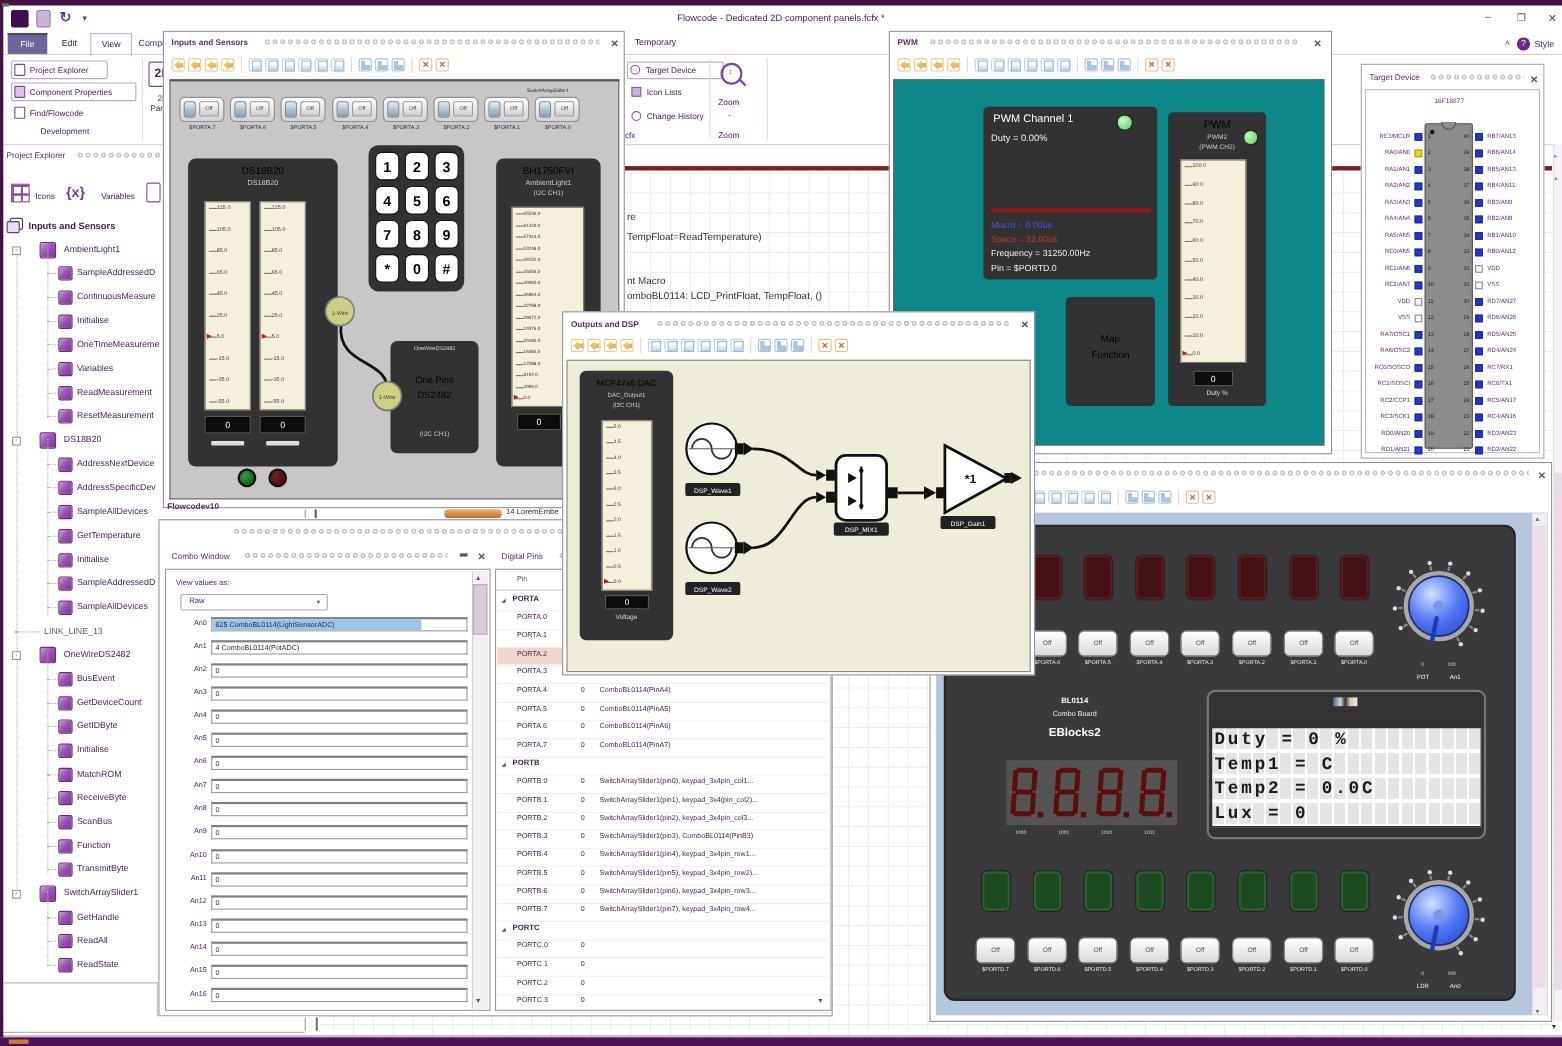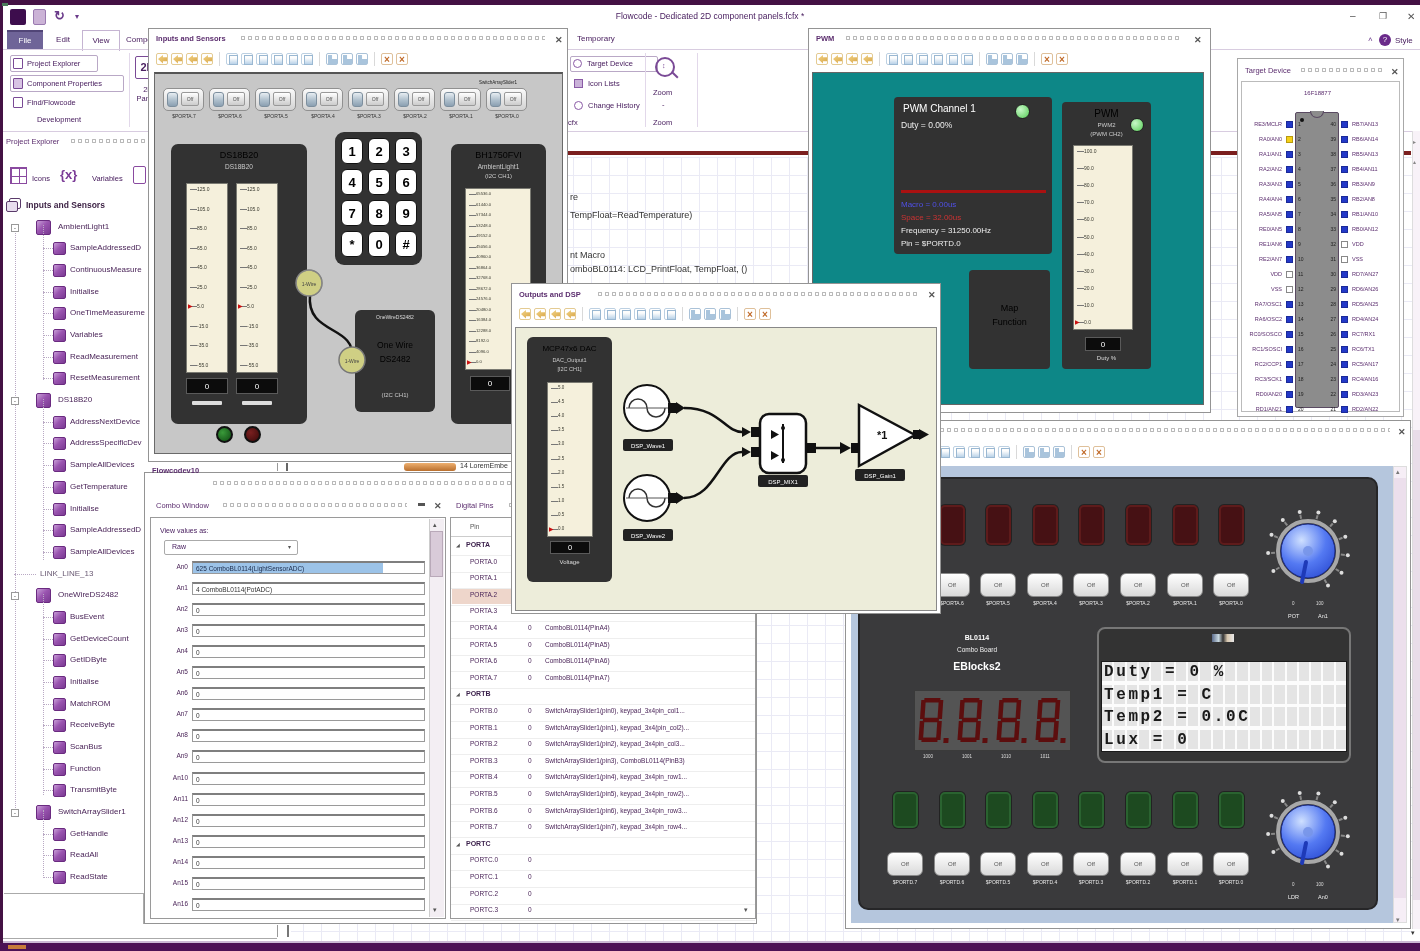--- a/index.html
+++ b/index.html
@@ -754,21 +754,21 @@
 <div class="key" style="left:368px;top:169px;width:22px;height:26px;line-height:25px;z-index:27">5</div>
 <div class="key" style="left:395px;top:169px;width:22px;height:26px;line-height:25px;z-index:27">6</div>
 <div class="key" style="left:341px;top:200px;width:22px;height:26px;line-height:25px;z-index:27">7</div>
 <div class="key" style="left:368px;top:200px;width:22px;height:26px;line-height:25px;z-index:27">8</div>
 <div class="key" style="left:395px;top:200px;width:22px;height:26px;line-height:25px;z-index:27">9</div>
 <div class="key" style="left:341px;top:231px;width:22px;height:26px;line-height:25px;z-index:27">*</div>
 <div class="key" style="left:368px;top:231px;width:22px;height:26px;line-height:25px;z-index:27">0</div>
 <div class="key" style="left:395px;top:231px;width:22px;height:26px;line-height:25px;z-index:27">#</div>
 <div class="cbox" style="left:355px;top:310px;width:80px;height:102px;border-radius:6px;z-index:26"></div>
 <div class="ctr" style="left:355px;top:314px;width:80px;font-size:5px;color:#ddd;z-index:27">OneWireDS2482</div>
-<div class="ctr" style="left:355px;top:340px;width:80px;font-size:8.5px;z-index:27">One Wire</div>
+<div class="ctr" style="left:355px;top:340px;width:80px;font-size:8.5px;z-index:27">One Pins</div>
 <div class="ctr" style="left:355px;top:354px;width:80px;font-size:8.5px;z-index:27">DS2482</div>
 <div class="ctr" style="left:355px;top:392px;width:80px;font-size:6px;color:#ccc;z-index:27">(I2C CH1)</div>
 <svg class="abs" style="left:280px;top:260px;z-index:28" width="120" height="140" viewBox="0 0 120 140">
     <path d="M 30 35 C 26 75 76 65 72 98" fill="none" stroke="#111" stroke-width="2.5"></path>
     <circle cx="29" cy="23" r="13" fill="#cfcf84" stroke="#777" stroke-width="1.5"></circle>
     <circle cx="29" cy="23" r="13" fill="none" stroke="#999" stroke-width="0.5"></circle>
     <text x="29" y="26" font-size="5" text-anchor="middle" fill="#444">1-Wire</text>
     <circle cx="72" cy="100" r="13" fill="#cfcf84" stroke="#777" stroke-width="1.5"></circle>
     <text x="72" y="103" font-size="5" text-anchor="middle" fill="#444">1-Wire</text>
   </svg>
@@ -808,21 +808,21 @@
 <div class="abs" style="left:469px;top:341.0px;width:7px;height:1px;background:#777;z-index:28"></div>
 <div class="tick" style="left:476px;top:338.0px;font-size:4.2px;z-index:28">8192.0</div>
 <div class="abs" style="left:469px;top:351.5px;width:7px;height:1px;background:#777;z-index:28"></div>
 <div class="tick" style="left:476px;top:348.5px;font-size:4.2px;z-index:28">4096.0</div>
 <div class="abs" style="left:469px;top:362.0px;width:7px;height:1px;background:#777;z-index:28"></div>
 <div class="tick" style="left:476px;top:359.0px;font-size:4.2px;z-index:28">0.0</div>
 <div class="abs" style="left:467px;top:358.0px;font-size:6px;color:#cc1111;z-index:29;line-height:8px">▶</div>
 <div class="vbox" style="left:470px;top:376px;width:40px;height:15px;font-size:8px;line-height:14px;z-index:27">0</div>
 <div class="abs" style="left:516px;top:396px;font-size:6px;color:#ddd;z-index:27">Lux</div>
 <div class="win" style="left:144px;top:472px;width:613px;height:452px;z-index:30"></div>
-<div class="ttl abs" style="left:152px;top:466px;z-index:31">Flowcodev10</div>
+<div class="ttl abs" style="left:152px;top:456px;z-index:31">Flowcodev10</div>
 <div class="abs dots" style="left:212px;top:480px;width:535px;z-index:31"></div>
 <div class="ttl abs" style="left:156px;top:501px;font-weight:normal;z-index:31">Combo Window</div>
 <div class="abs dots" style="left:222px;top:502px;width:185px;z-index:31"></div>
 <div class="abs" style="left:418px;top:503px;width:7px;height:3px;background:#555;z-index:31"></div>
 <div class="xbt" style="left:434px;top:502px;z-index:31">✕</div>
 <div class="abs" style="left:150px;top:517px;width:296px;height:402px;border:1px solid #9a9a9a;background:#fff;z-index:31"></div>
 <div class="abs" style="left:160px;top:527px;font-size:7px;color:#4a2060;z-index:32">View values as:</div>
 <div class="abs" style="left:164px;top:540px;width:134px;height:15px;border:1px solid #aaa;border-radius:2px;z-index:32"></div>
 <div class="abs" style="left:172px;top:543px;font-size:7px;color:#4a2060;z-index:33">Raw</div>
 <div class="abs" style="left:288px;top:543px;font-size:6px;color:#555;z-index:33">▾</div>

